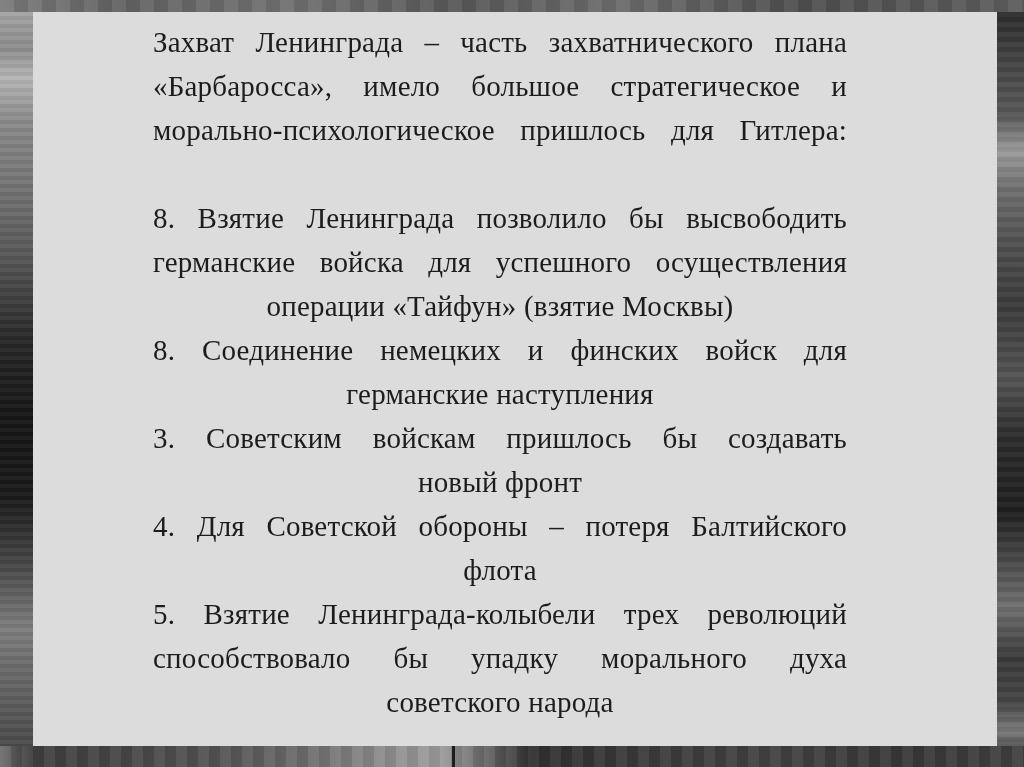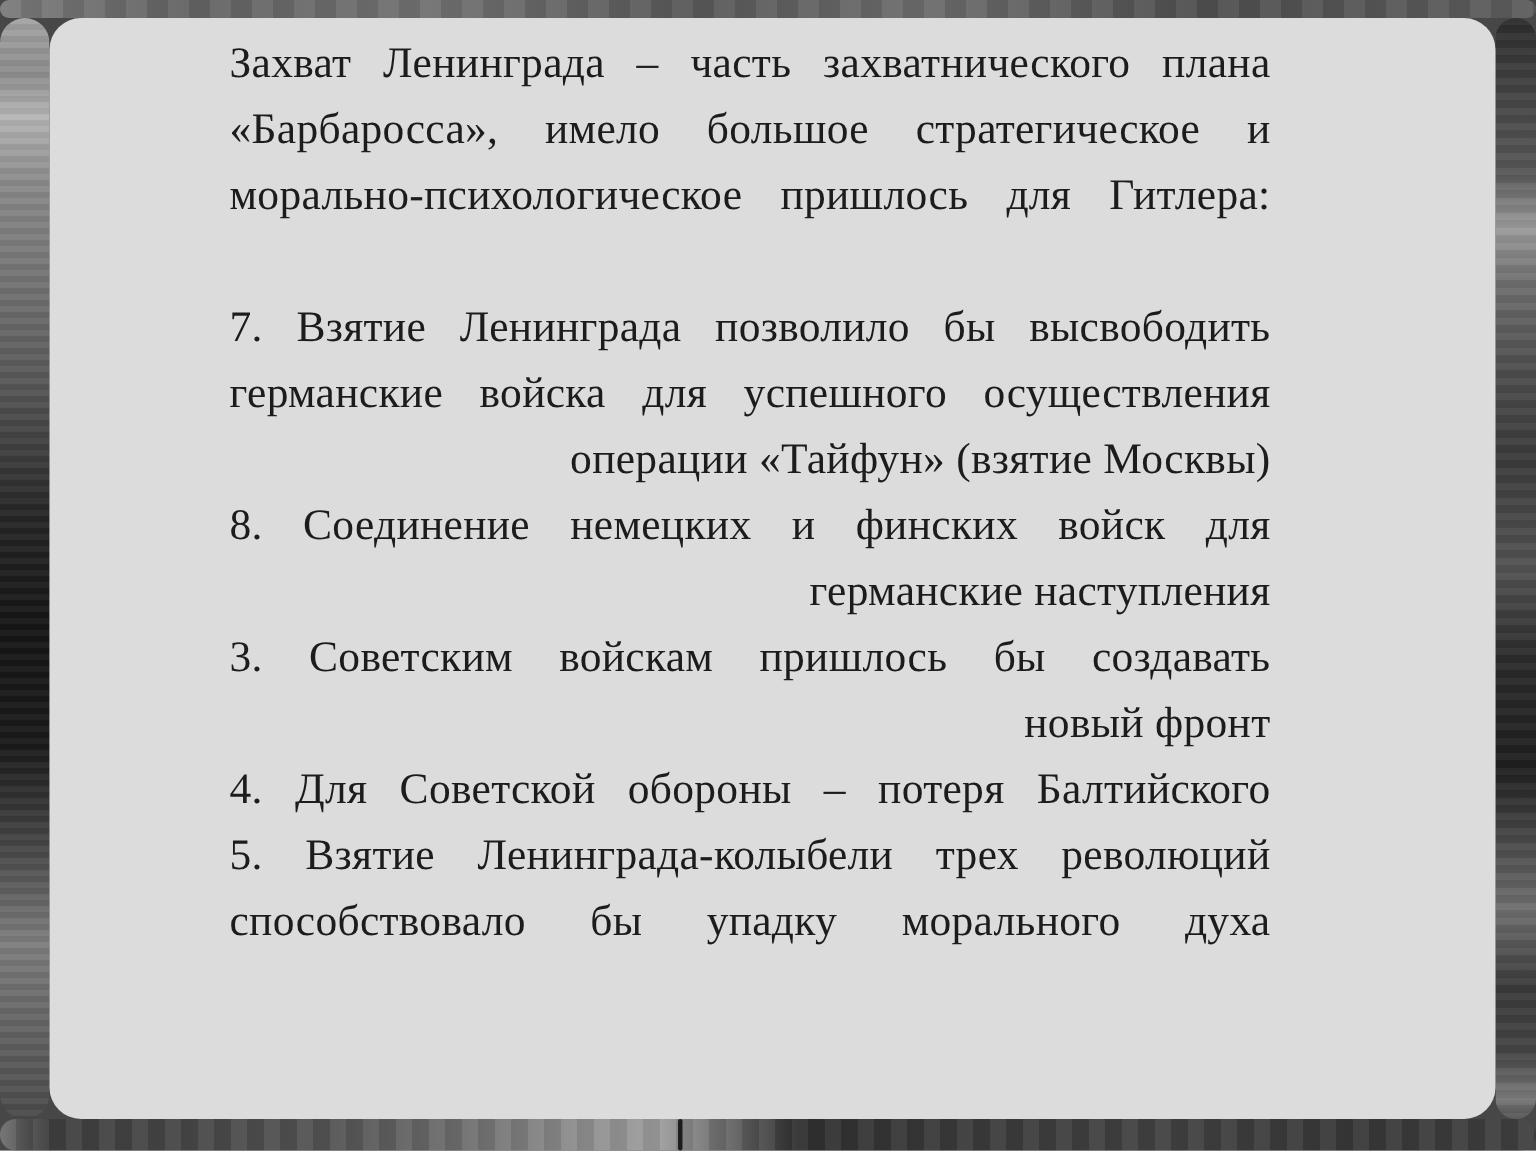--- a/index.html
+++ b/index.html
@@ -3,21 +3,21 @@
 <meta charset="utf-8">
 <style>
   html, body { margin: 0; padding: 0; }
   body {
     width: 1024px; height: 767px;
     position: relative;
     overflow: hidden;
     background: #474747;
     font-family: "Liberation Serif", serif;
   }
-  .abs { position: absolute; border-radius: 21px; }
+  .abs { position: absolute; }
 
   
   .bg-top {
     left: 0; top: 0; width: 1024px; height: 12px;
     background:
       repeating-linear-gradient(90deg, rgba(255,255,255,0.05) 0 14px, rgba(0,0,0,0.06) 14px 28px),
       linear-gradient(90deg, #7b7b7b 0%, #636363 12%, #717171 28%, #585858 45%, #6c6c6c 60%, #4f4f4f 78%, #5d5d5d 100%);
   }
   .bg-left {
     left: 0; top: 12px; width: 33px; height: 734px;
@@ -52,21 +52,21 @@
   }
   .slide-text {
     position: absolute;
     left: 120px; top: 8px; width: 694px;
     color: #1c1c1c;
     font-size: 29px;
   }
   .line {
     height: 44px;
     line-height: 44px;
-    text-align: right;
+    text-align: center;
     letter-spacing: 0.2px;
   }
   .line.j {
     text-align: justify;
     text-align-last: justify;
   }
   .line.blank { height: 44px; }
 </style>
 </head>
 <body>
@@ -76,24 +76,26 @@
 <div class="abs bg-right"></div>
 <div class="abs bg-bottom"></div>
 <div class="abs bg-seam"></div>
 
 <div class="abs slide" style="background: rgb(220, 220, 220);">
   <div class="slide-text" style="color: rgb(28, 28, 28);">
       <div class="line j">Захват Ленинграда – часть захватнического плана</div>
       <div class="line j">«Барбаросса», имело большое стратегическое и</div>
       <div class="line j">морально-психологическое пришлось для Гитлера:</div>
       <div class="line blank"></div>
-      <div class="line j">7. Взятие Ленинграда позволило бы высвободить</div>
+      <div class="line j">8. Взятие Ленинграда позволило бы высвободить</div>
       <div class="line j">германские войска для успешного осуществления</div>
       <div class="line">операции «Тайфун» (взятие Москвы)</div>
       <div class="line j">8. Соединение немецких и финских войск для</div>
       <div class="line">германские наступления</div>
       <div class="line j">3. Советским войскам пришлось бы создавать</div>
       <div class="line">новый фронт</div>
       <div class="line j">4. Для Советской обороны – потеря Балтийского</div>
+      <div class="line">флота</div>
       <div class="line j">5. Взятие Ленинграда-колыбели трех революций</div>
       <div class="line j">способствовало бы упадку морального духа</div>
+      <div class="line">советского народа</div>
     </div>
 </div>
 
 </body></html>

